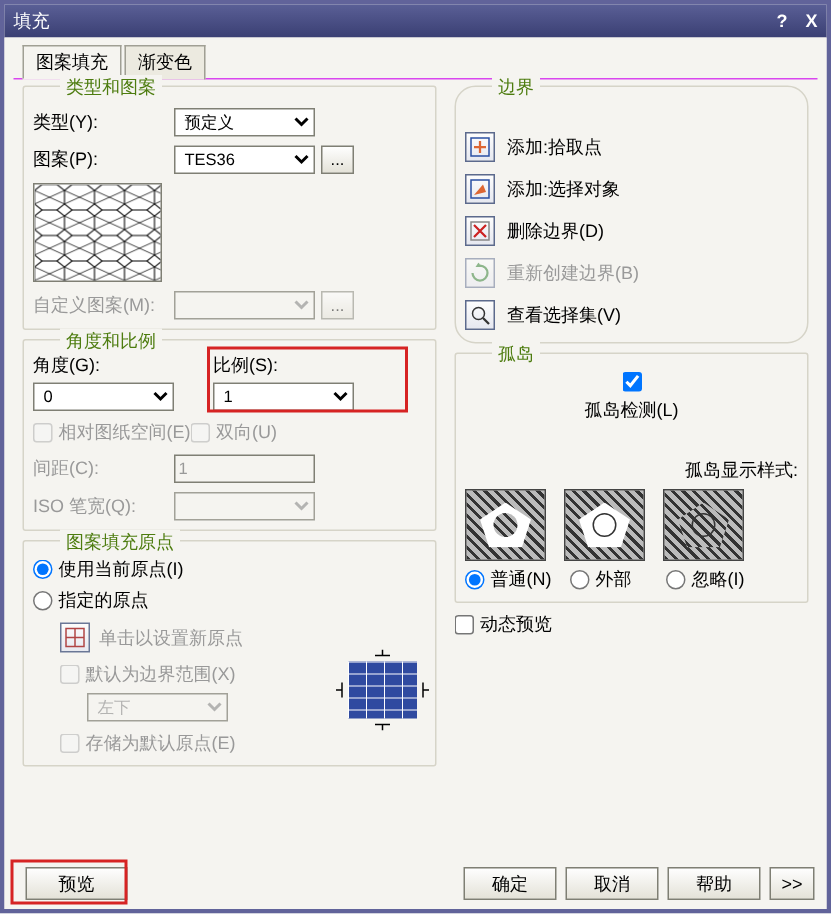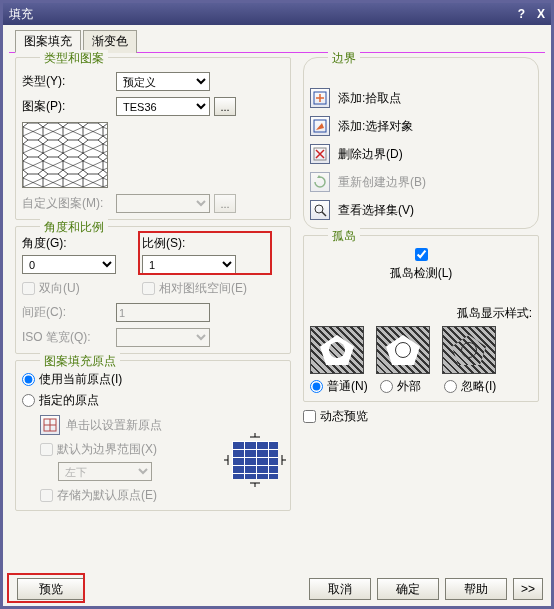--- a/index.html
+++ b/index.html
@@ -255,27 +255,27 @@
             </div>
             <div style="flex:1;">
               <div>比例(S):</div>
               <select style="width:94px; margin-top:3px;">
                 <option>1</option>
               </select>
             </div>
           </div>
 
           <div class="row">
+            <div class="cb dis">
+              <input type="checkbox" disabled="" style="">
+              <span>相对图纸空间(E)</span>
+            </div>
             <div style="width:120px;" class="cb dis">
               <input type="checkbox" disabled="" style="">
               <span>双向(U)</span>
-            </div>
-            <div class="cb dis">
-              <input type="checkbox" disabled="" style="">
-              <span>相对图纸空间(E)</span>
             </div>
           </div>
 
           <div class="row">
             <div class="row-l dis">间距(C):</div>
             <div class="row-v">
               <input type="text" disabled="" style="width: 94px;" value="1">
             </div>
           </div>
 
@@ -451,24 +451,24 @@
 
   <div class="btn-bar">
     <div style="position:relative;">
       <div class="redbox" style="left:-4px;top:-5px;width:78px;height:30px;"></div>
       <div class="btn" style="min-width:68px;">
         <span>预览</span>
       </div>
     </div>
     <div class="spacer"></div>
     <div class="btn">
+      <span>确定</span>
+    </div>
+    <div class="btn">
       <span>取消</span>
-    </div>
-    <div class="btn">
-      <span>确定</span>
     </div>
     <div class="btn">
       <span>帮助</span>
     </div>
     <div class="btn btn-more">
       <span>&gt;&gt;</span>
     </div>
   </div>
 
 </div>

